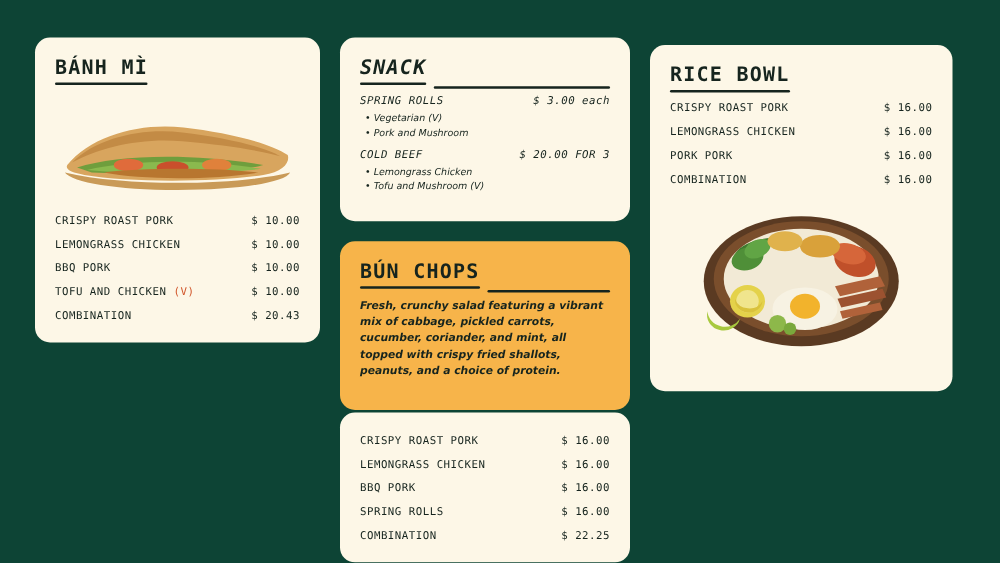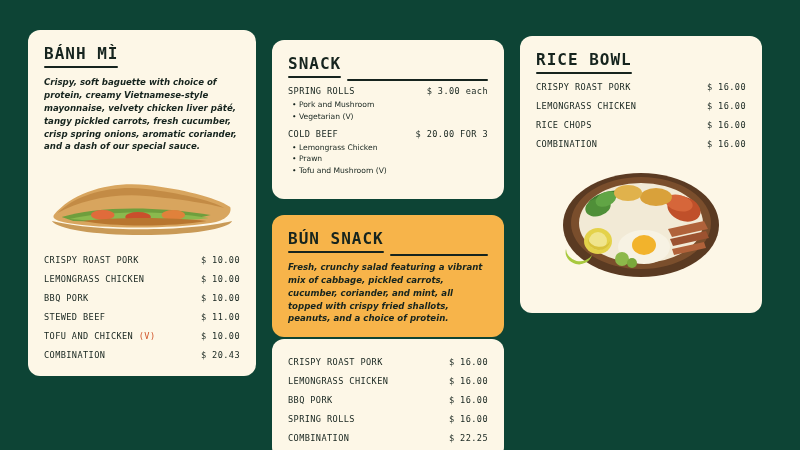--- a/index.html
+++ b/index.html
@@ -95,21 +95,20 @@
 <div class="board">
 
   <div class="col col-1">
     <div class="card">
       <div class="title-row">
         <div class="card-title">
           <span>BÁNH MÌ</span>
           <span class="title-underline"></span>
         </div>
       </div>
-      <div class="desc">Crispy, soft baguette with choice of protein, creamy Vietnamese-style mayonnaise, velvety chicken liver pâté, tangy pickled carrots, fresh cucumber, crisp spring onions, aromatic coriander, and a dash of our special sauce.</div>
 
       <div class="photo">
         <svg viewBox="0 0 200 78" width="100%" height="78" preserveAspectRatio="none">
           <rect width="200" height="78" fill="#fdf7e7"></rect>
           <path d="M10 52 C30 28, 70 18, 105 22 C140 26, 175 34, 190 44 C192 50, 186 58, 170 60 C130 66, 60 66, 24 60 C14 58, 8 56, 10 52Z" fill="#d8a55e"></path>
           <path d="M14 50 C34 30, 72 22, 104 26 C138 30, 170 37, 184 45 C170 41, 140 36, 104 33 C70 30, 36 38, 14 50Z" fill="#c38b45"></path>
           <path d="M18 54 C50 44, 110 42, 170 52 C150 58, 90 60, 30 58 Z" fill="#6f9e3d"></path>
           <path d="M26 56 C60 48, 120 47, 168 55 C140 59, 70 60, 26 56Z" fill="#8ab94e"></path>
           <ellipse cx="60" cy="52" rx="12" ry="5" fill="#e06b3b"></ellipse>
           <ellipse cx="96" cy="54" rx="13" ry="5" fill="#c94f2c"></ellipse>
@@ -126,78 +125,73 @@
         </div>
         <div class="item">
           <span class="name"><span>LEMONGRASS CHICKEN</span> <span class="veg"></span></span>
           <span class="price">$ 10.00</span>
         </div>
         <div class="item">
           <span class="name"><span>BBQ PORK</span> <span class="veg"></span></span>
           <span class="price">$ 10.00</span>
         </div>
         <div class="item">
-          <span class="name"><span>STEWED BEEF</span> <span class="veg"></span></span>
-          <span class="price">$ 11.00</span>
-        </div>
-        <div class="item">
           <span class="name"><span>TOFU AND CHICKEN</span> <span class="veg">(V)</span></span>
           <span class="price">$ 10.00</span>
         </div>
         <div class="item">
           <span class="name"><span>COMBINATION</span> <span class="veg"></span></span>
           <span class="price">$ 20.43</span>
         </div>
       </div>
     </div>
   </div>
 
   <div class="col col-2">
-    <div class="card" style="margin-top:10px;">
+    <div class="card" style="font-style:italic;">
       <div class="title-row">
         <div class="card-title">
           <span>SNACK</span>
           <span class="title-underline"></span>
         </div>
         <div class="title-rule"></div>
       </div>
 
       <div class="snack-group">
         <div class="snack-head">
           <span>SPRING ROLLS</span>
           <span>$ 3.00 each</span>
         </div>
         <ul class="bullets">
+          <li>Vegetarian (V)</li>
           <li>Pork and Mushroom</li>
-          <li>Vegetarian (V)</li>
         </ul>
       </div>
 
       <div class="snack-group">
         <div class="snack-head">
           <span>COLD BEEF</span>
           <span>$ 20.00 FOR 3</span>
         </div>
         <ul class="bullets">
           <li>Lemongrass Chicken</li>
-          <li>Prawn</li>
           <li>Tofu and Mushroom (V)</li>
         </ul>
       </div>
     </div>
 
     <div class="card amber" style="padding-bottom:12px;">
       <div class="title-row">
         <div class="card-title">
-          <span>BÚN SNACK</span>
+          <span>BÚN CHOPS</span>
           <span class="title-underline"></span>
         </div>
         <div class="title-rule"></div>
       </div>
-      <div class="desc" style="margin-bottom:0;">Fresh, crunchy salad featuring a vibrant mix of cabbage, pickled carrots, cucumber, coriander, and mint, all topped with crispy fried shallots, peanuts, and a choice of protein.</div>
+      <div class="desc" style="margin-bottom:12px;">Fresh, crunchy salad featuring a vibrant mix of cabbage, pickled carrots, cucumber, coriander, and mint, all topped with crispy fried shallots, peanuts, and a choice of protein.</div>
     </div>
 
     <div class="card" style="margin-top:-14px;padding-top:18px;">
       <div class="items">
         <div class="item">
           <span class="name">CRISPY ROAST PORK</span>
           <span class="price">$ 16.00</span>
         </div>
         <div class="item">
           <span class="name">LEMONGRASS CHICKEN</span>
@@ -231,21 +225,21 @@
       <div class="items">
         <div class="item">
           <span class="name">CRISPY ROAST PORK</span>
           <span class="price">$ 16.00</span>
         </div>
         <div class="item">
           <span class="name">LEMONGRASS CHICKEN</span>
           <span class="price">$ 16.00</span>
         </div>
         <div class="item">
-          <span class="name">RICE CHOPS</span>
+          <span class="name">PORK PORK</span>
           <span class="price">$ 16.00</span>
         </div>
         <div class="item">
           <span class="name">COMBINATION</span>
           <span class="price">$ 16.00</span>
         </div>
       </div>
 
       <div class="photo" style="margin-top:14px;">
         <svg viewBox="0 0 210 120" width="100%" height="120" preserveAspectRatio="none">

